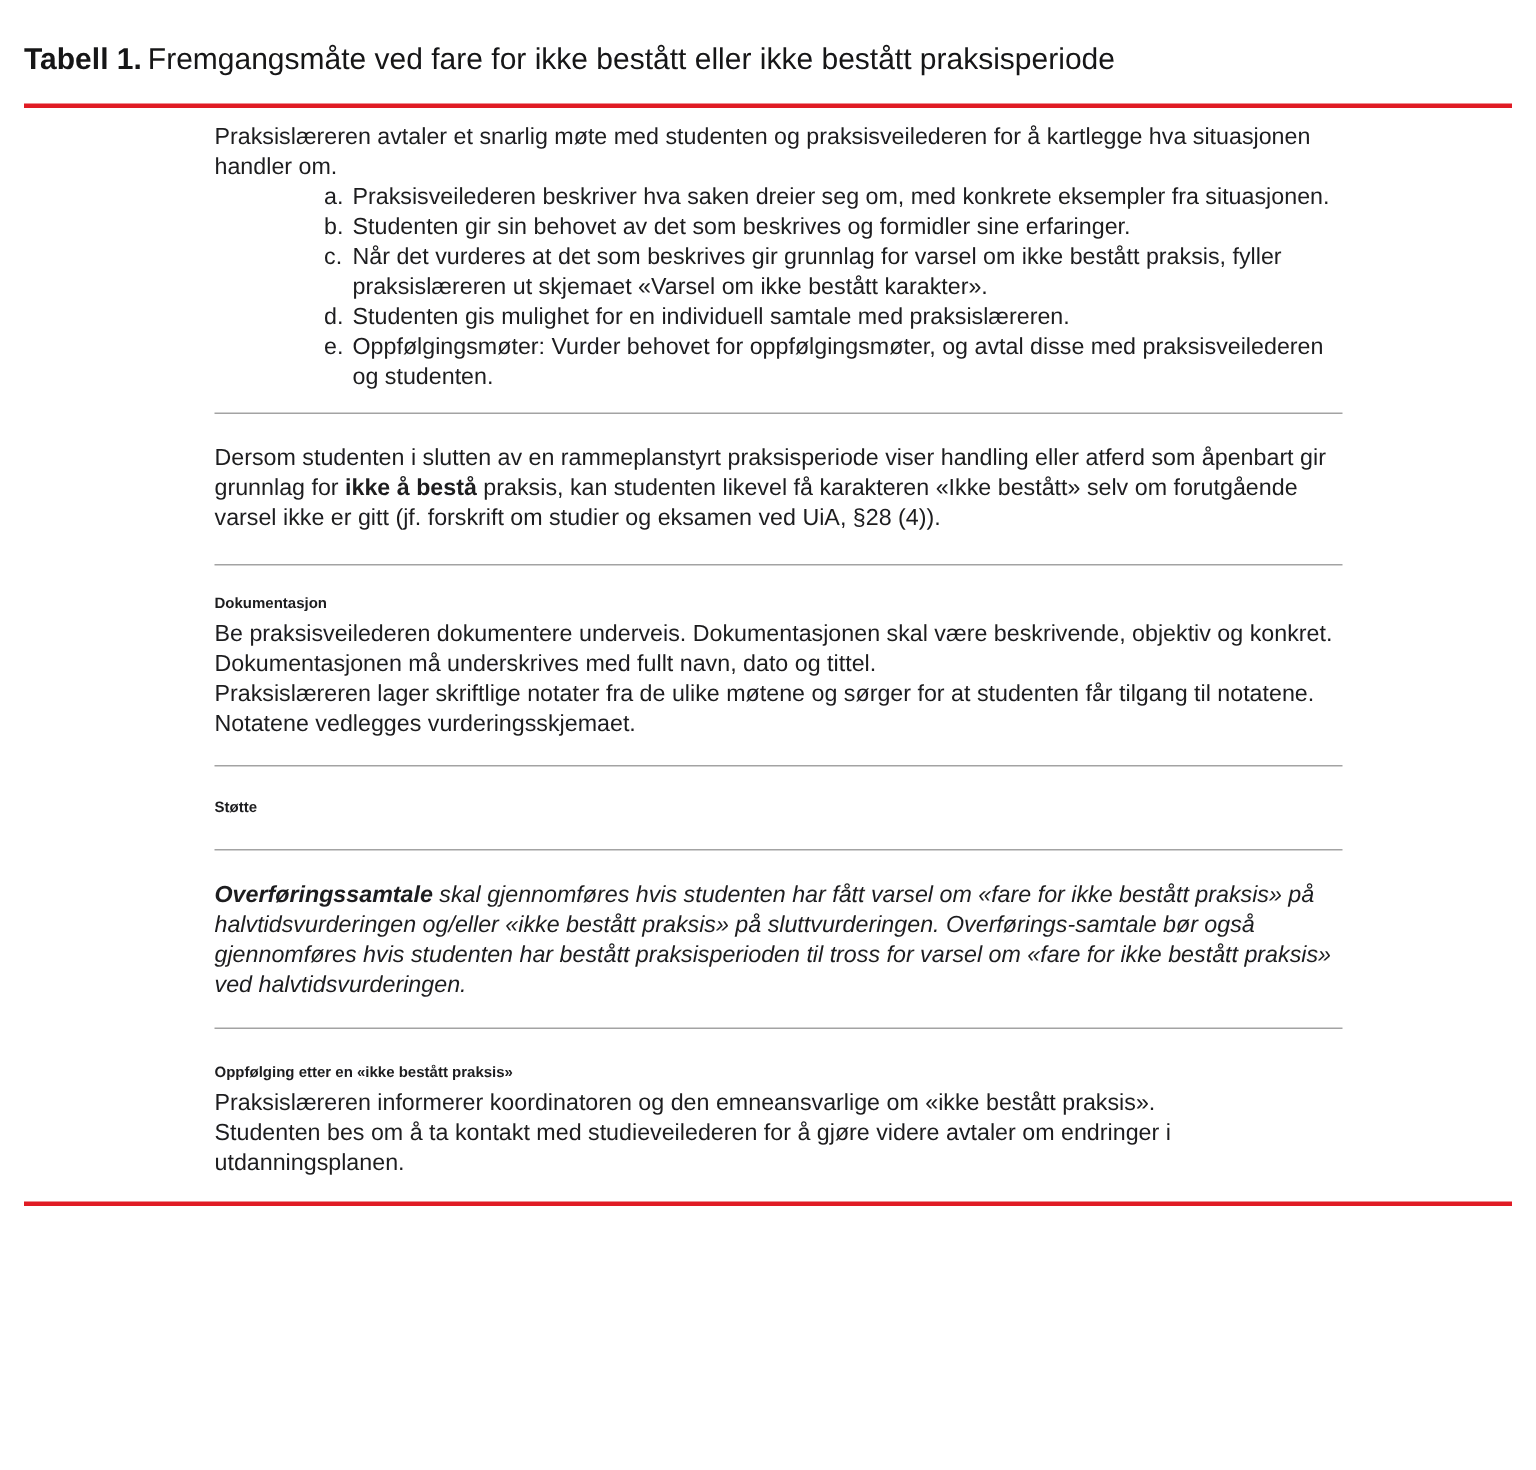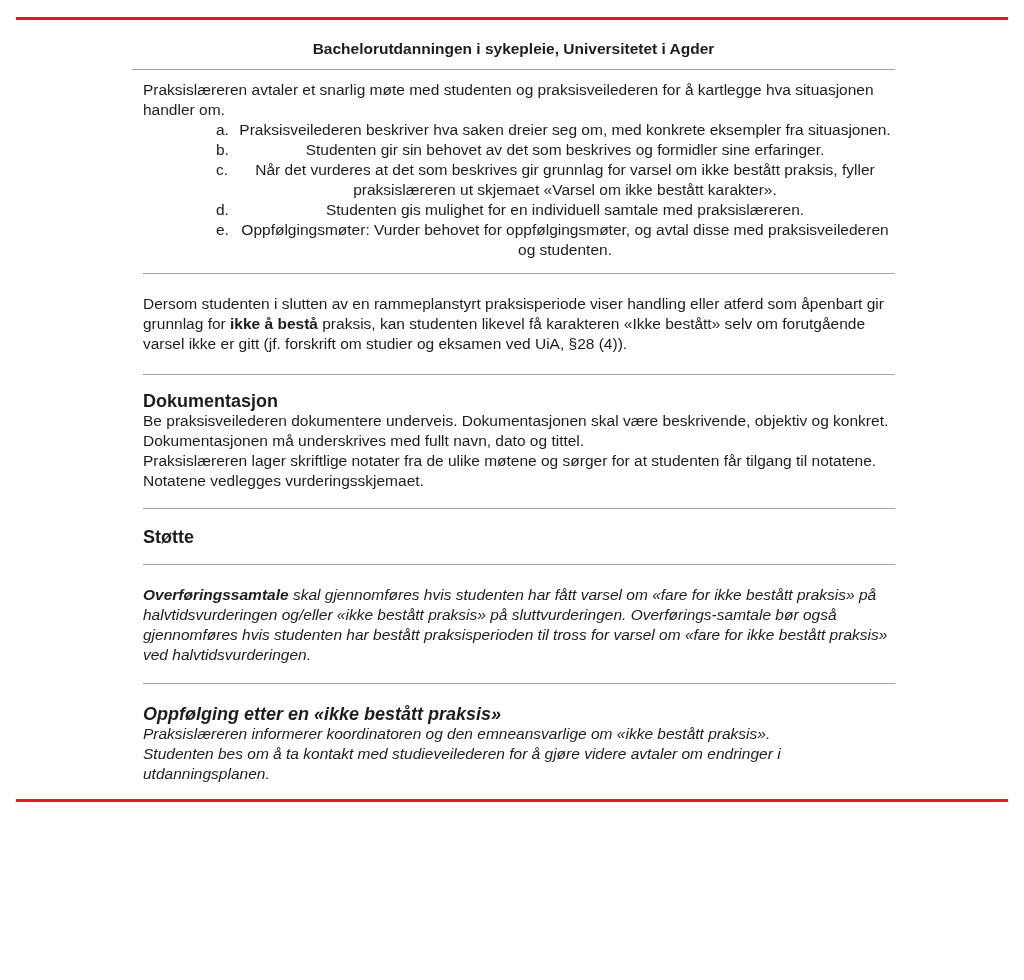--- a/index.html
+++ b/index.html
@@ -53,58 +53,57 @@
   }
   .row {
     border-bottom: 1px solid #a3a3a3;
     margin-left: 11px;
   }
   .row.r1 { padding: 10px 0 13px 0; }
   .row.r2 { padding: 20px 0 20px 0; }
   .row.r3 { padding: 16px 0 17px 0; }
   .row.r4 { padding: 18px 0 17px 0; }
   .row.r5 { padding: 20px 0 18px 0; font-style: italic; }
-  .row.r6 { padding: 20px 0 15px 0; border-bottom: none; font-style: italic; }
+  .row.r6 { padding: 20px 0 15px 0; border-bottom: none; }
   .para {
     margin: 0;
   }
   .para .b, .heading {
     font-weight: 700;
   }
   .heading {
     margin: 0;
-    font-size: 18px;
+    font-size: 10px;
     line-height: 20px;
   }
   .list {
     margin-left: 73px;
   }
   .list-item {
     display: flex;
   }
   .list-item .marker {
     width: 19px;
     flex: 0 0 19px;
   }
   .list-item .item-text {
     flex: 1 1 auto;
-    text-align: center;
   }
 </style>
 </head>
 <body>
 
 <div class="page">
 
+  <h1 class="title"><strong>Tabell 1.</strong><span>Fremgangsmåte ved fare for ikke bestått eller ikke bestått praksisperiode</span></h1>
 
   <div class="rule-red top"></div>
 
   <div class="content">
 
-    <div class="header-row">Bachelorutdanningen i sykepleie, Universitetet i Agder</div>
 
     <div class="row r1">
       <p class="para">Praksislæreren avtaler et snarlig møte med studenten og praksisveilederen for å kartlegge hva situasjonen handler om.</p>
       <div class="list">
         <div class="list-item">
             <span class="marker">a.</span>
             <span class="item-text">Praksisveilederen beskriver hva saken dreier seg om, med konkrete eksempler fra situasjonen.</span>
           </div>
         <div class="list-item">
             <span class="marker">b.</span>

